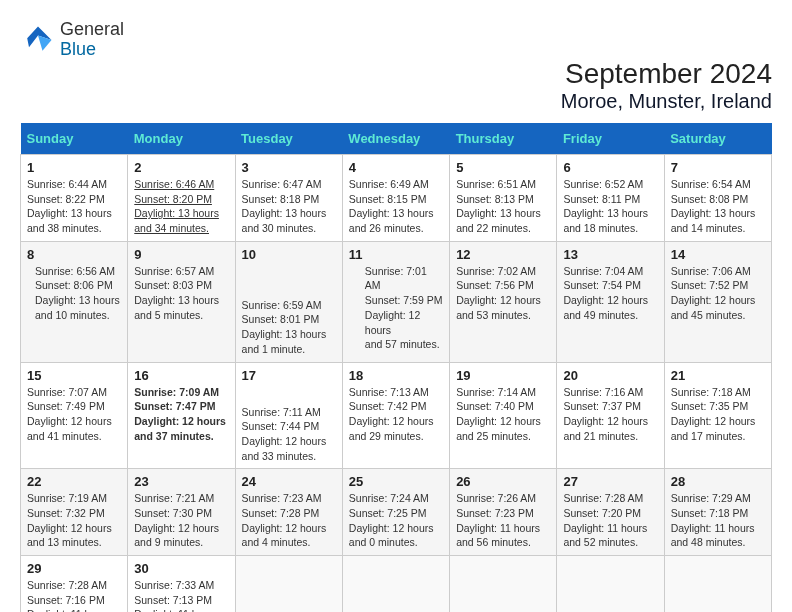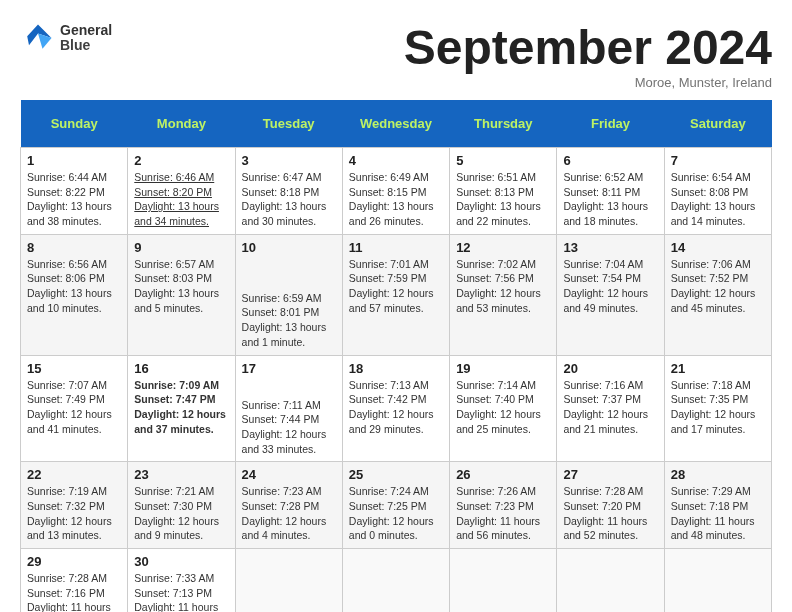--- a/index.html
+++ b/index.html
@@ -15,52 +15,53 @@
       justify-content: space-between;
       align-items: flex-start;
       margin-bottom: 10px;
     }
     .logo {
       display: flex;
       align-items: center;
       gap: 4px;
     }
     .logo-text {
-      font-size: 14px;
-      font-weight: bold;
+      font-size: 18px;
+      font-weight: normal;
       color: #333;
       line-height: 1.1;
     }
-    .logo-text .blue { color: #404040; }
+    .logo-text .blue { color: #0369a1; }
     .logo-bird {
       width: 36px;
       height: 36px;
     }
     .title-section {
       text-align: right;
     }
     .month-title {
-      font-size: 48px;
-      font-weight: 700;
+      font-size: 28px;
+      font-weight: 400;
       color: #222;
+      margin-top: 38px;
     }
     .location-title {
-      font-size: 13px;
-      color: #737373;
+      font-size: 20px;
+      color: #0f172a;
     }
     table {
       width: 100%;
       border-collapse: collapse;
       font-size: 11px;
     }
     thead tr th {
       background-color: #1565c0;
-      color: #bef264;
-      padding: 16px 6px;
-      text-align: center;
+      color: #5eead4;
+      padding: 8px 6px;
+      text-align: left;
       font-size: 13px;
       font-weight: 600;
     }
     tbody tr td {
       border: 1px solid #ccc;
       padding: 5px 6px;
       vertical-align: top;
       width: 107px;
       height: 80px;
       background: #fff;
@@ -164,42 +165,42 @@
           <span class="day-num">7</span>
           <div class="day-info" style="white-space: pre-line;">Sunrise: 6:54 AM
 Sunset: 8:08 PM
 Daylight: 13 hours
 and 14 minutes.</div>
         </td>
       </tr>
       <tr>
         <td>
           <span class="day-num">8</span>
-          <div class="day-info" style="white-space: pre-line;">Sunrise: 6:56 AM
+          <div class="day-info" style="white-space: pre-line; margin-left: 8px;">Sunrise: 6:56 AM
 Sunset: 8:06 PM
 Daylight: 13 hours
 and 10 minutes.</div>
         </td>
         <td>
           <span class="day-num">9</span>
           <div class="day-info" style="white-space: pre-line;">Sunrise: 6:57 AM
 Sunset: 8:03 PM
 Daylight: 13 hours
 and 5 minutes.</div>
         </td>
         <td>
           <span class="day-num">10</span>
           <div class="day-info" style="white-space: pre-line; margin-top: 36px;">Sunrise: 6:59 AM
 Sunset: 8:01 PM
 Daylight: 13 hours
 and 1 minute.</div>
         </td>
         <td>
           <span class="day-num">11</span>
-          <div class="day-info" style="white-space: pre-line;">Sunrise: 7:01 AM
+          <div class="day-info" style="white-space: pre-line; margin-left: 16px;">Sunrise: 7:01 AM
 Sunset: 7:59 PM
 Daylight: 12 hours
 and 57 minutes.</div>
         </td>
         <td>
           <span class="day-num">12</span>
           <div class="day-info" style="white-space: pre-line;">Sunrise: 7:02 AM
 Sunset: 7:56 PM
 Daylight: 12 hours
 and 53 minutes.</div>

